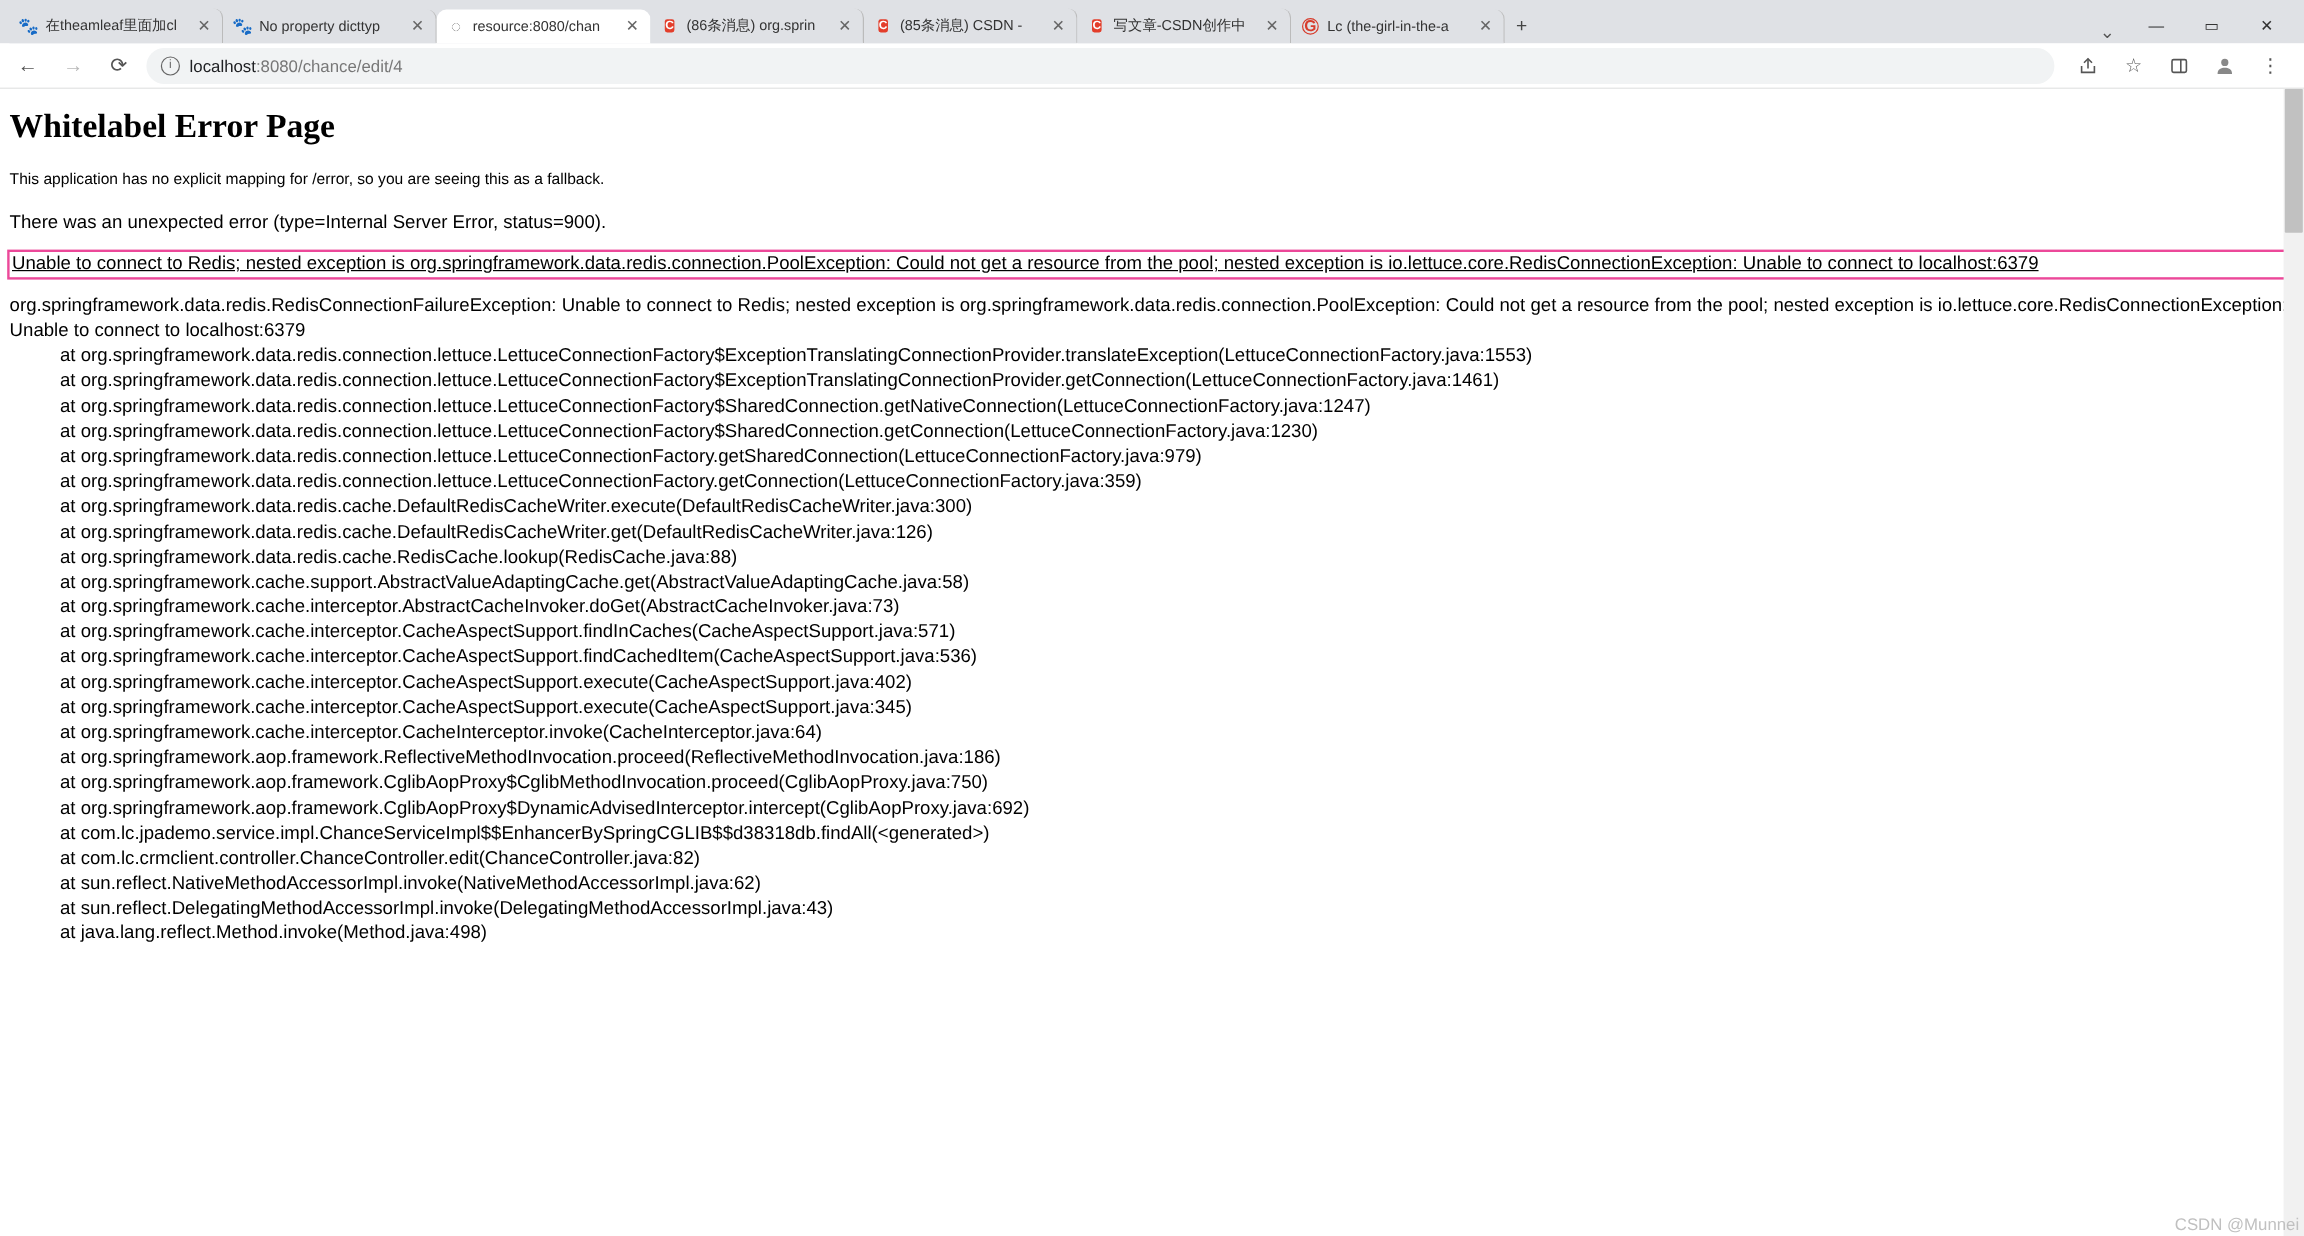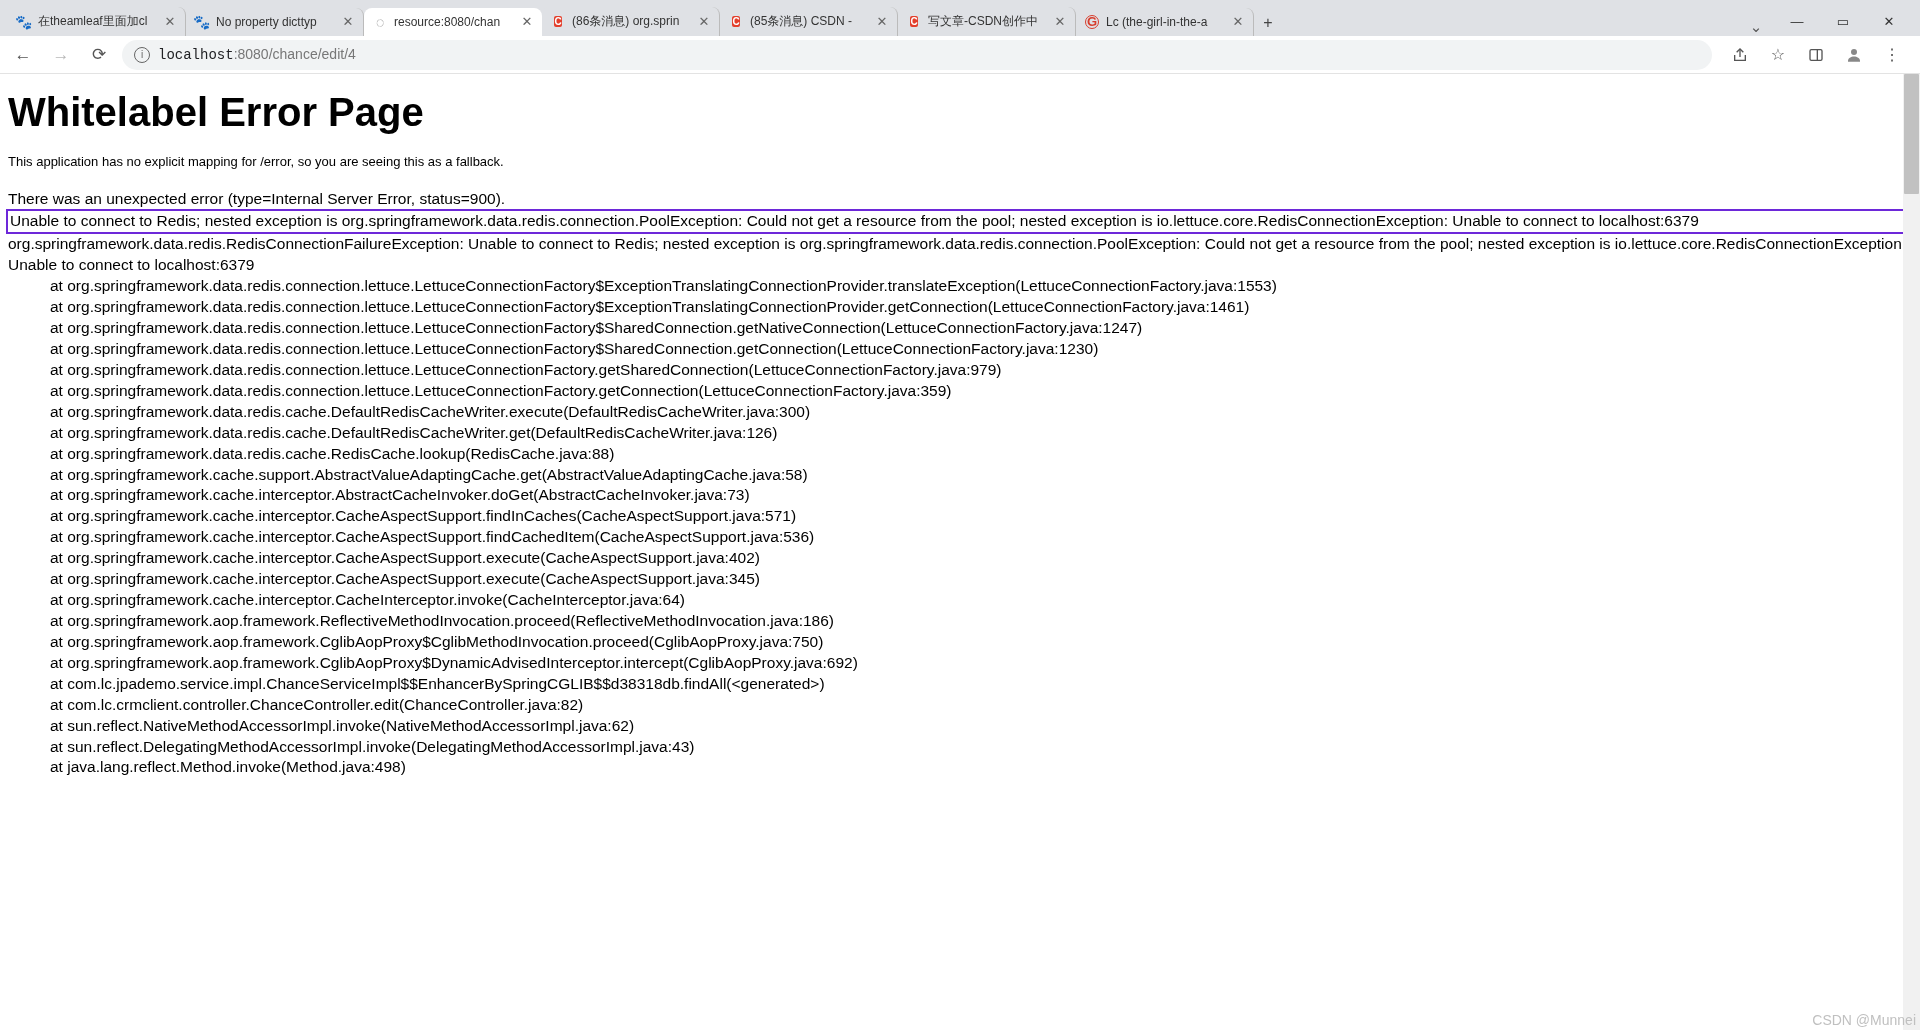--- a/index.html
+++ b/index.html
@@ -33,30 +33,30 @@
     .nav-row {
       display: flex; align-items: center; height: 38px;
       background: #fff; padding: 0 8px; gap: 8px;
       border-bottom: 1px solid #e3e3e3;
     }
     .nav-btn { width: 30px; height: 30px; display:flex; align-items:center; justify-content:center; color:#555; font-size:17px; cursor:pointer; }
     .nav-btn.disabled { color: #b8b8b8; cursor: default;}
     .addr-wrap { flex: 1; display: flex; align-items: center; gap: 8px; height: 30px; background: #f1f3f4; border-radius: 15px; padding: 0 12px; }
     .info-icon { width:16px; height:16px; border:1.5px solid #666; border-radius:50%; font-size:10px; color:#666; display:flex; align-items:center; justify-content:center; }
     .addr-text { font-size: 14px; color: #777; }
-    .addr-text .dark { color: #202124; font-family: Liberation Mono, monospace; }
+    .addr-text .dark { color: #202124; }
     .right-icons { display:flex; gap: 10px; align-items:center; padding: 0 6px; }
     .right-icons .ic { width:28px; height:28px; display:flex; align-items:center; justify-content:center; color:#555; font-size:16px; cursor:pointer;}
     
     .page-wrap { position: relative; height: calc(1030px - 74px); overflow: hidden; }
     .page { padding: 8px; height: 100%; overflow-y: auto; font-family: Arial, sans-serif; color: #000; }
-    .page h1 { font-size: 40px; font-weight: bold; font-family: Liberation Sans, sans-serif; margin: 8px 0 18px; }
+    .page h1 { font-size: 28px; font-weight: bold; font-family: Liberation Serif, serif; margin: 8px 0 18px; }
     .page p { font-size: 13px; line-height: 1.35; margin-bottom: 0; }
     .page .spacer { height: 18px; }
-    .highlight-box { border: 2px solid #6d28d9; padding: 0 2px; margin: 0 -2px; }
+    .highlight-box { border: 2px solid #ec4899; padding: 0 2px; margin: 12px -2px; text-decoration: underline; }
     .stack { font-size: 15.5px; line-height: 1.35; }
     .stack .at { padding-left: 42px; }
     .scrollbar { position: absolute; right: 0; top: 0; width: 17px; height: 100%; background: #f1f1f1; }
     .scrollbar .thumb { position: absolute; top: 0; left: 1px; width: 15px; height: 120px; background: #c1c1c1; border-radius: 1px; }
     .watermark { position: absolute; right: 4px; bottom: 2px; font-size: 14px; color: #c0c0c0; letter-spacing: 0; }
     
     .fav-red { background:#e33e2b; color:#fff; font-size:10px; font-weight:bold; display:inline-flex; align-items:center; justify-content:center; border-radius:2px;}
     .fav-paw { color:#2b5ad6; font-size:14px;}
     .fav-globe { color:#666; font-size:14px; }
     .fav-g { color:#d73c2c; font-size:13px; font-weight:bold; border:1px solid #d73c2c; border-radius:50%; width:14px; height:14px; line-height:12px; text-align:center;}

